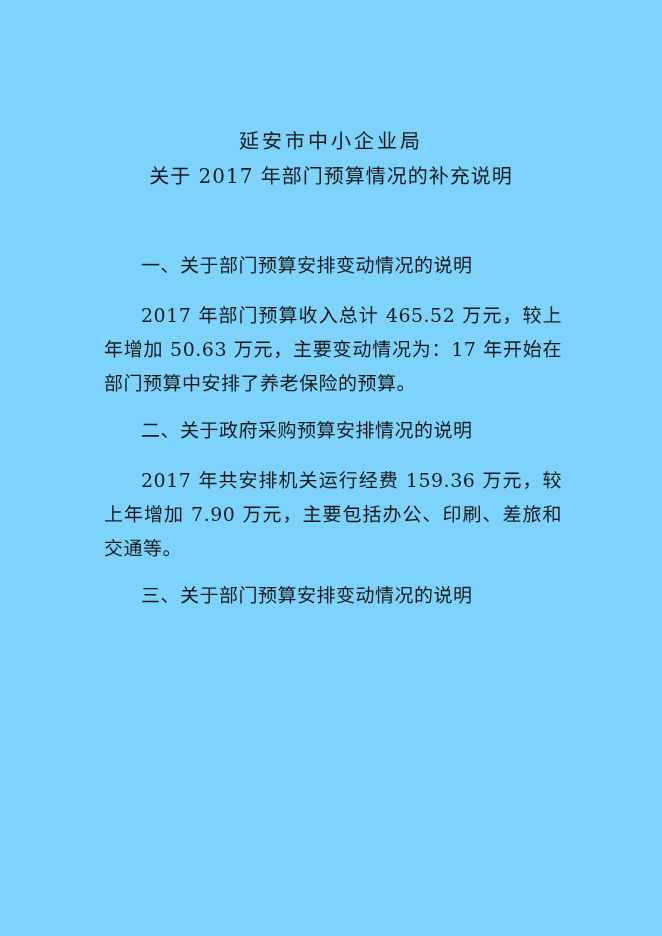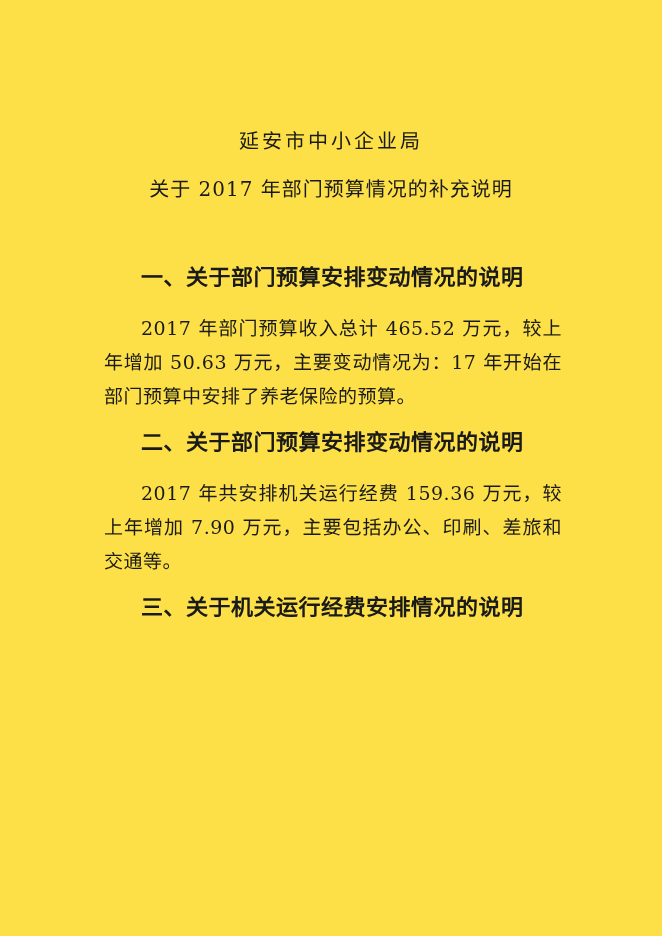--- a/index.html
+++ b/index.html
@@ -5,49 +5,49 @@
   html, body {
     margin: 0;
     padding: 0;
     background: #ffffff;
   }
   .page {
     position: relative;
     width: 662px;
     height: 936px;
     margin: 0 auto;
-    background: #fde047;
+    background: #7dd3fc;
     color: #1a1a1a;
     font-family: "DejaVu Serif", "Liberation Serif", serif;
     overflow: hidden;
     box-sizing: border-box;
   }
   .doc-title {
     padding-top: 127px;
     text-align: center;
     font-size: 20px;
     line-height: 28px;
     letter-spacing: 3px;
     font-weight: 400;
   }
   .doc-subtitle {
-    margin-top: 20px;
+    margin-top: 7px;
     text-align: center;
     font-size: 20px;
     line-height: 28px;
     letter-spacing: 1px;
     font-weight: 400;
   }
   .content {
     margin: 58px 100px 0 104px;
   }
   .sec-heading {
     font-family: "DejaVu Sans", "Liberation Sans", sans-serif;
-    font-weight: 700;
-    font-size: 22px;
+    font-weight: 400;
+    font-size: 19px;
     line-height: 34px;
     margin: 0 0 13px 0;
     text-indent: 37px;
     letter-spacing: 0.5px;
   }
   .body-para {
     font-size: 19px;
     line-height: 34px;
     margin: 16px 0 13px 0;
     text-indent: 37px;
@@ -65,22 +65,22 @@
 
   <div class="doc-subtitle">关于 2017 年部门预算情况的补充说明</div>
 
   <div class="content">
 
     <h2 class="sec-heading">一、关于部门预算安排变动情况的说明</h2>
 
     <p class="body-para">2017 年部门预算收入总计 465.52 万元，较上年增加 50.63 万元，主要变动情况为：17 年开始在部门预算中安排了养老保险的预算。</p>
 
 
-    <h2 class="sec-heading">二、关于部门预算安排变动情况的说明</h2>
+    <h2 class="sec-heading">二、关于政府采购预算安排情况的说明</h2>
 
     <p class="body-para">2017 年共安排机关运行经费 159.36 万元，较上年增加 7.90 万元，主要包括办公、印刷、差旅和交通等。</p>
 
-    <h2 class="sec-heading">三、关于机关运行经费安排情况的说明</h2>
+    <h2 class="sec-heading">三、关于部门预算安排变动情况的说明</h2>
 
 
 
   </div>
 </div>
 
 </body></html>

